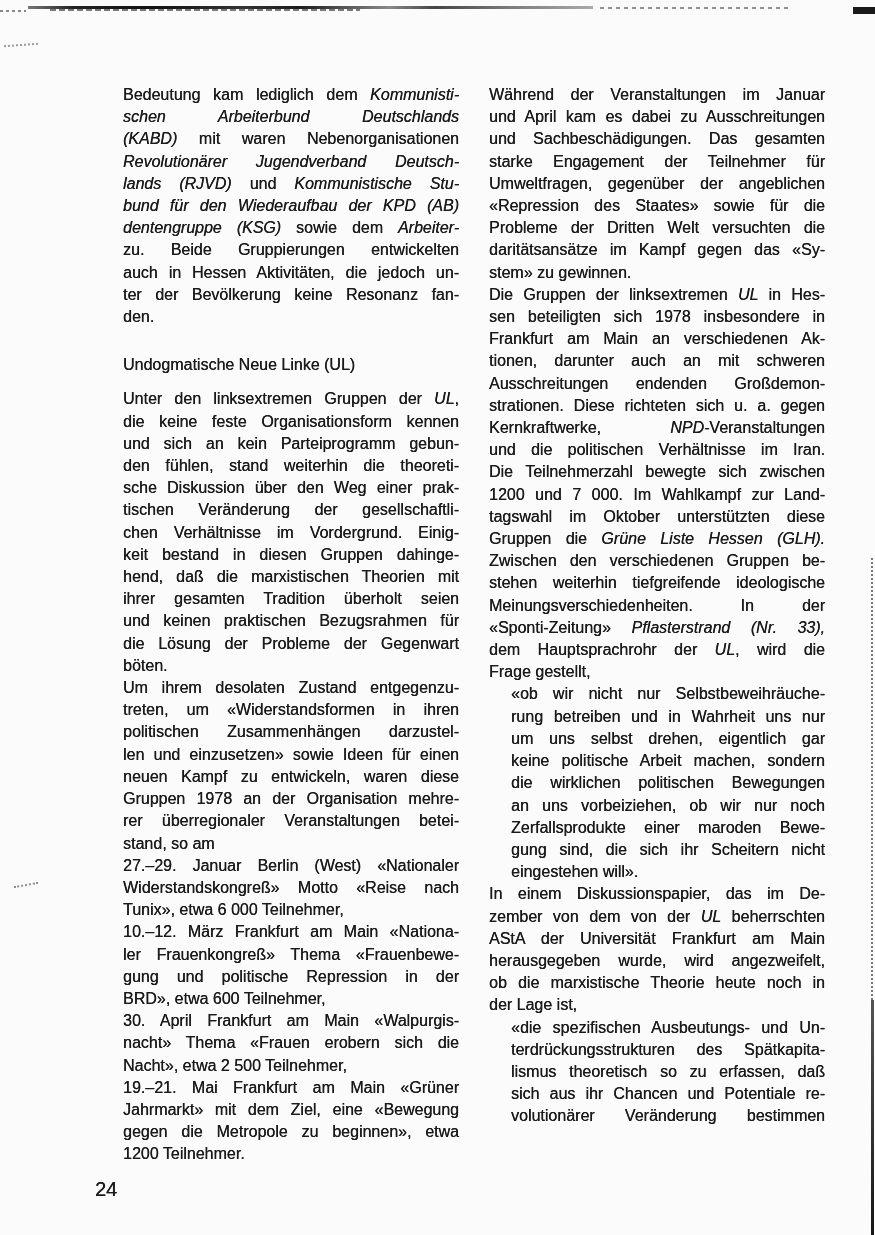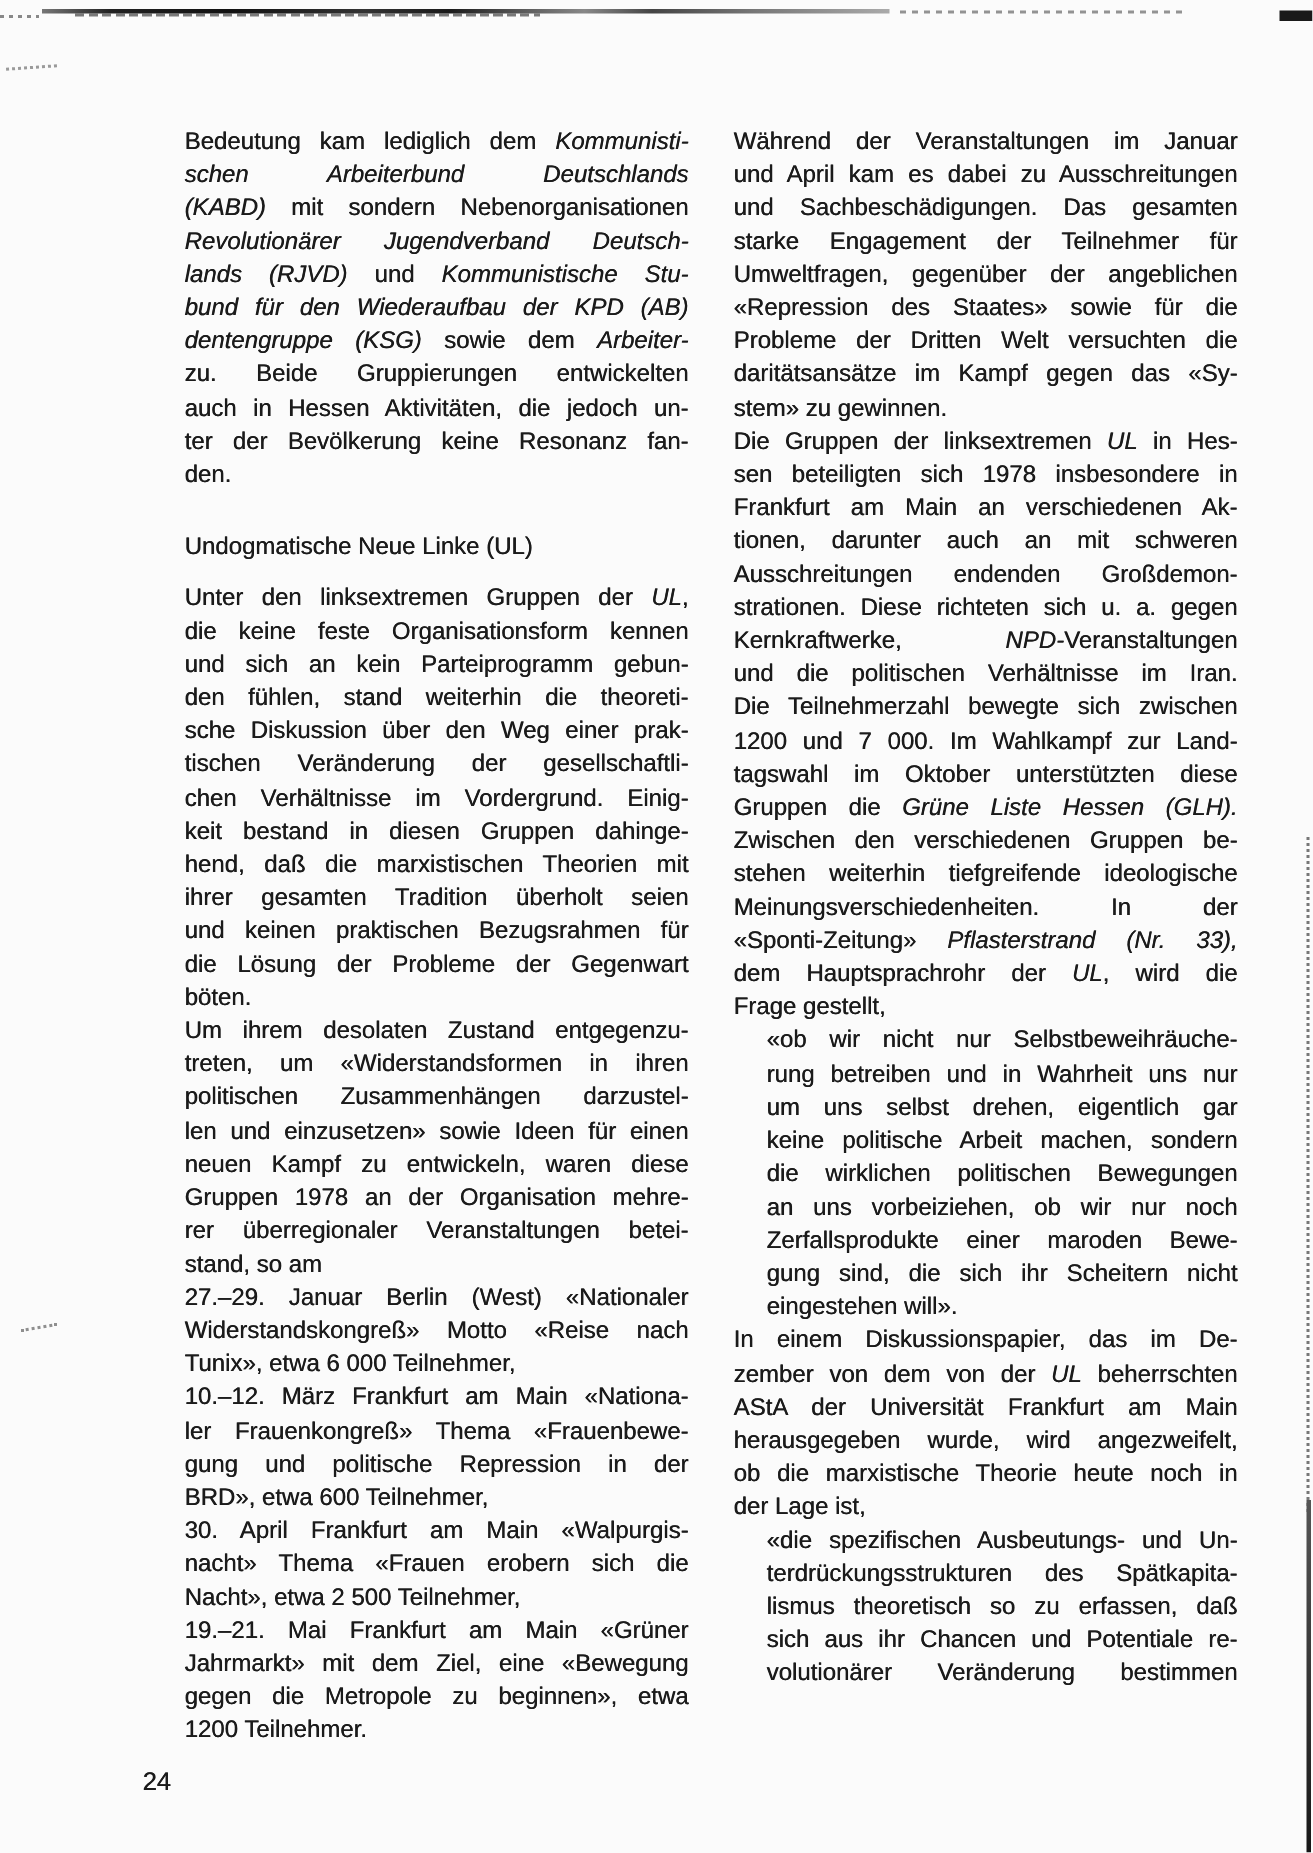--- a/index.html
+++ b/index.html
@@ -24,21 +24,21 @@
     text-align: justify;
     text-align-last: justify;
     text-shadow: 0.25px 0 0 currentColor;
   }
   .line.last { text-align-last: left; }
   .block.quote { padding-left: 22px; }
   .block.heading { margin: 26px 0 12px 0; }
   .it { font-style: italic; }
   .footer {
     position: absolute; left: 95px; top: 1178px;
-    font-size: 17px;
+    font-size: 20px;
     text-shadow: 0.25px 0 0 currentColor;
   }
   
   .artifact-top1 {
     position: absolute; top: 6px; left: 28px; width: 565px; height: 3px;
     background: linear-gradient(90deg, #777 0%, #222 8%, #111 22%, #333 38%, #1a1a1a 48%, #555 56%, #888 64%, #444 72%, #777 84%, #aaa 100%);
   }
   .artifact-top2 {
     position: absolute; top: 9px; left: 50px; width: 310px; height: 2px;
     background: repeating-linear-gradient(90deg, #333 0 6px, transparent 6px 9px);
@@ -86,21 +86,21 @@
   <div class="smudge1"></div>
   <div class="smudge2"></div>
   <div class="edge-dotted"></div>
   <div class="edge-solid"></div>
 
   <div class="columns">
     <div class="col" id="col-left">
         <div class="block paragraph">
           <div class="line"><span>Bedeutung kam lediglich dem </span><span class="it">Kommunisti-</span></div>
           <div class="line"><span class="it">schen Arbeiterbund Deutschlands</span></div>
-          <div class="line"><span class="it">(KABD)</span><span> mit sondern Nebenorganisationen</span></div>
+          <div class="line"><span class="it">(KABD)</span><span> mit waren Nebenorganisationen</span></div>
           <div class="line"><span class="it">Revolutionärer Jugendverband Deutsch-</span></div>
           <div class="line"><span class="it">lands (RJVD)</span><span> und </span><span class="it">Kommunistische Stu-</span></div>
           <div class="line"><span class="it">bund für den Wiederaufbau der KPD (AB)</span></div>
           <div class="line"><span class="it">dentengruppe (KSG)</span><span> sowie dem </span><span class="it">Arbeiter-</span></div>
           <div class="line"><span>zu. Beide Gruppierungen entwickelten</span></div>
           <div class="line"><span>auch in Hessen Aktivitäten, die jedoch un-</span></div>
           <div class="line"><span>ter der Bevölkerung keine Resonanz fan-</span></div>
           <div class="line last"><span>den.</span></div>
         </div>
         <div class="block heading">

